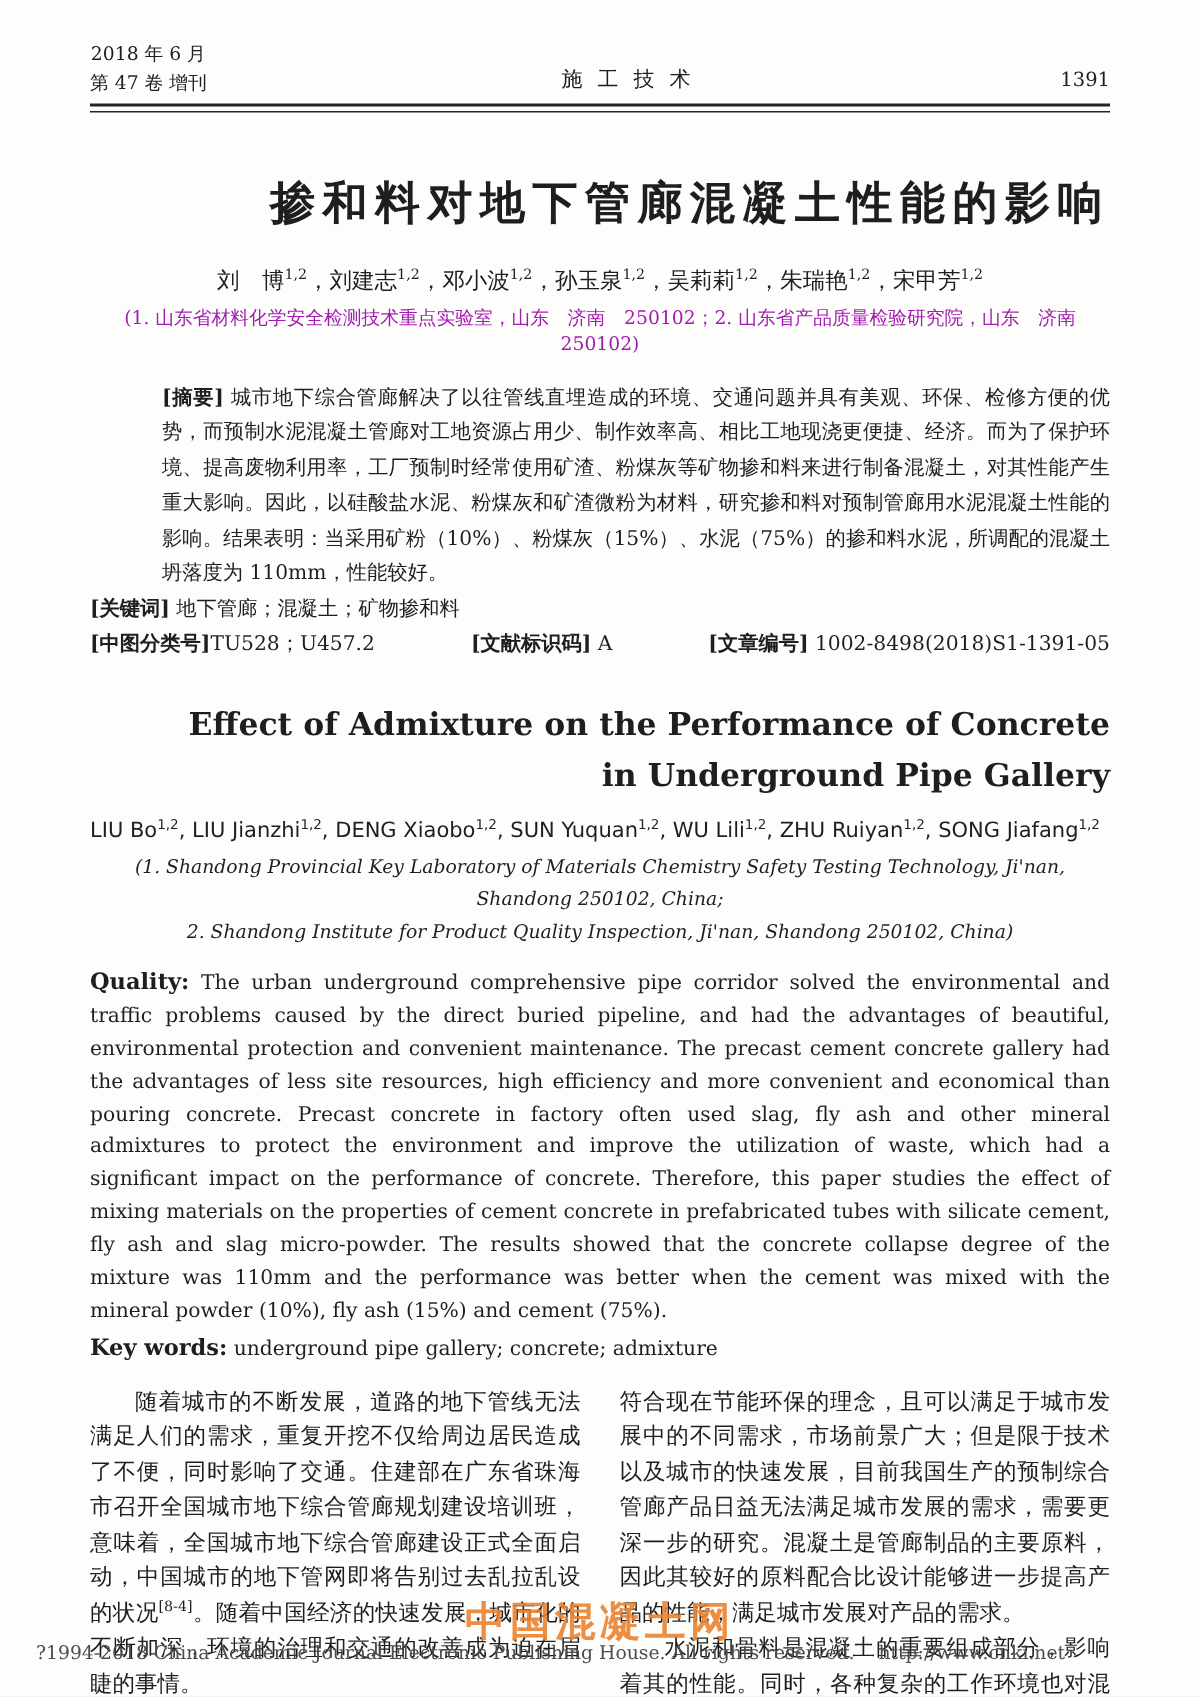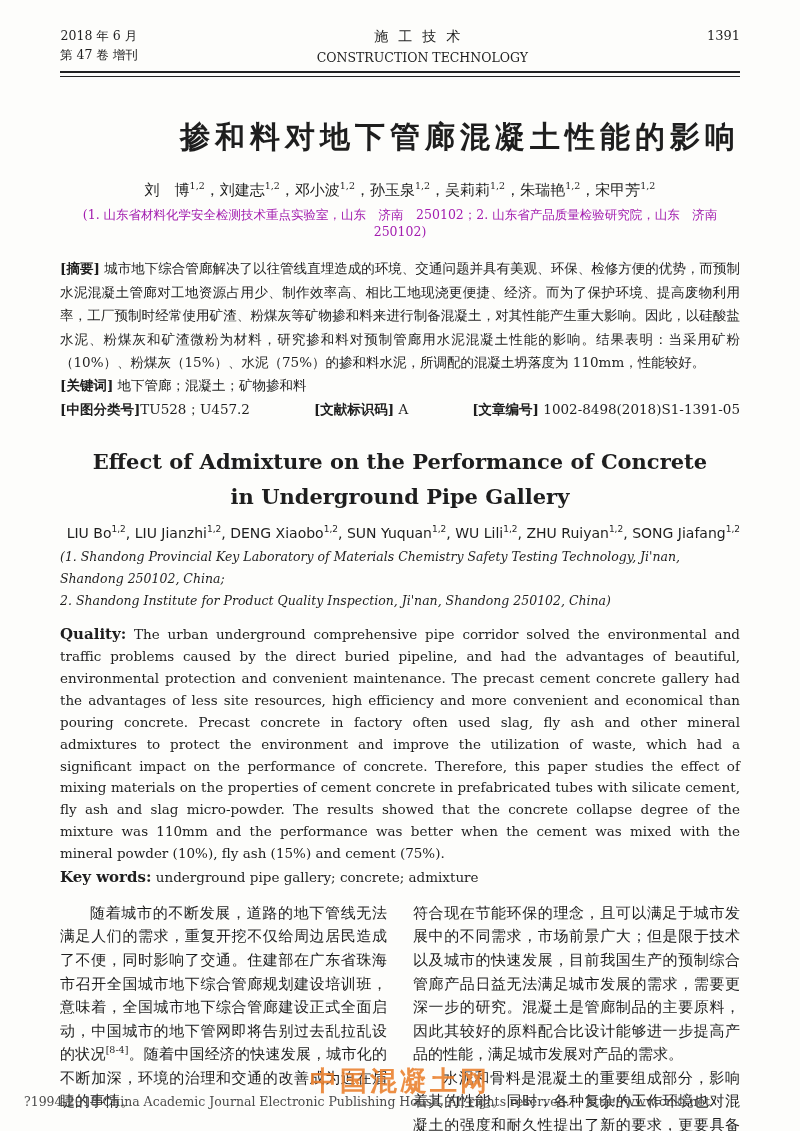--- a/index.html
+++ b/index.html
@@ -1,44 +1,44 @@
 <!DOCTYPE html>
 <html><head>
 <meta charset="utf-8">
 <style>
   html,body{margin:0;padding:0;}
   body{background:#ddd;font-family:"DejaVu Serif","Liberation Serif",serif;color:#1e1e1e;}
   .page{position:relative;width:800px;height:1131px;margin:0 auto;background:#fdfdfb;overflow:hidden;}
   .content{padding:0 60px;}
 
   
-  .hdr{display:flex;justify-content:space-between;align-items:flex-start;padding-top:26px;font-size:12.5px;line-height:1.55;}
+  .hdr{display:flex;justify-content:space-between;align-items:flex-end;padding-top:26px;font-size:12.5px;line-height:1.55;}
   .hdr-left{text-align:center;}
   .hdr-center{text-align:center;}
   .hdr-journal-cn{letter-spacing:10px;font-size:14px;}
   .hdr-right{font-size:13px;padding-bottom:1px;}
   .rule-double{margin-top:4px;height:3px;border-top:2.5px solid #222;border-bottom:1.2px solid #222;}
 
   
   .title-cn{margin-top:40px;text-align:right;font-size:30px;font-weight:bold;letter-spacing:5px;}
   .authors{margin-top:22px;text-align:center;font-size:15px;}
   .authors sup{font-size:9.5px;}
   .affil-cn{margin-top:7px;text-align:center;font-size:12.5px;color:#a21caf;}
 
   
-  .abs-cn{margin-top:18px;font-size:13.5px;line-height:1.74;text-align:justify;}
+  .abs-cn{margin-top:18px;font-size:13.5px;line-height:1.74;text-align:justify;margin-left:48px;}
   .lbl{font-weight:bold;}
   .kw-cn{font-size:13.5px;line-height:1.74;}
   .cls-row{display:flex;justify-content:space-between;font-size:13.5px;line-height:1.74;}
 
   
-  .title-en{margin-top:24px;text-align:center;font-size:21px;font-weight:bold;line-height:1.65;}
-  .authors-en{margin-top:10px;text-align:right;font-size:14px;font-family:"DejaVu Sans","Liberation Sans",sans-serif;}
+  .title-en{margin-top:24px;text-align:right;font-size:21px;font-weight:bold;line-height:1.65;}
+  .authors-en{margin-top:10px;text-align:left;font-size:14px;font-family:"DejaVu Sans","Liberation Sans",sans-serif;}
   .authors-en sup{font-size:9px;}
-  .affil-en{margin-top:5px;font-size:12.5px;font-style:italic;line-height:1.75;}
+  .affil-en{margin-top:5px;text-align:center;font-size:12.5px;font-style:italic;line-height:1.75;}
   .abs-en{margin-top:10px;font-size:13.5px;line-height:1.62;text-align:justify;}
   .abs-en .lbl{font-size:15px;}
   .kw-en{margin-top:3px;font-size:13.5px;}
   .kw-en .lbl{font-size:15px;}
 
   
   .cols{display:flex;gap:26px;margin-top:16px;}
   .col{width:327px;font-size:15px;line-height:1.57;text-align:justify;}
   .sec-head{font-weight:bold;font-size:16px;margin-bottom:4px;}
   .sec-head .sec-no{margin-right:16px;}
@@ -57,21 +57,20 @@
 <div class="page">
   <div class="content">
 
     <div class="hdr">
       <div class="hdr-left">
         <div>2018 年 6 月</div>
         <div>第 47 卷  增刊</div>
       </div>
       <div class="hdr-center">
         <div class="hdr-journal-cn">施工技术</div>
-        <div>CONSTRUCTION TECHNOLOGY</div>
       </div>
       <div class="hdr-right">1391</div>
     </div>
     <div class="rule-double"></div>
 
     <div class="title-cn">掺和料对地下管廊混凝土性能的影响</div>
 
     <div class="authors">
       <span><span>刘　博</span><sup>1,2</sup><span>，</span></span><span><span>刘建志</span><sup>1,2</sup><span>，</span></span><span><span>邓小波</span><sup>1,2</sup><span>，</span></span><span><span>孙玉泉</span><sup>1,2</sup><span>，</span></span><span><span>吴莉莉</span><sup>1,2</sup><span>，</span></span><span><span>朱瑞艳</span><sup>1,2</sup><span>，</span></span><span><span>宋甲芳</span><sup>1,2</sup><span></span></span>
     </div>

